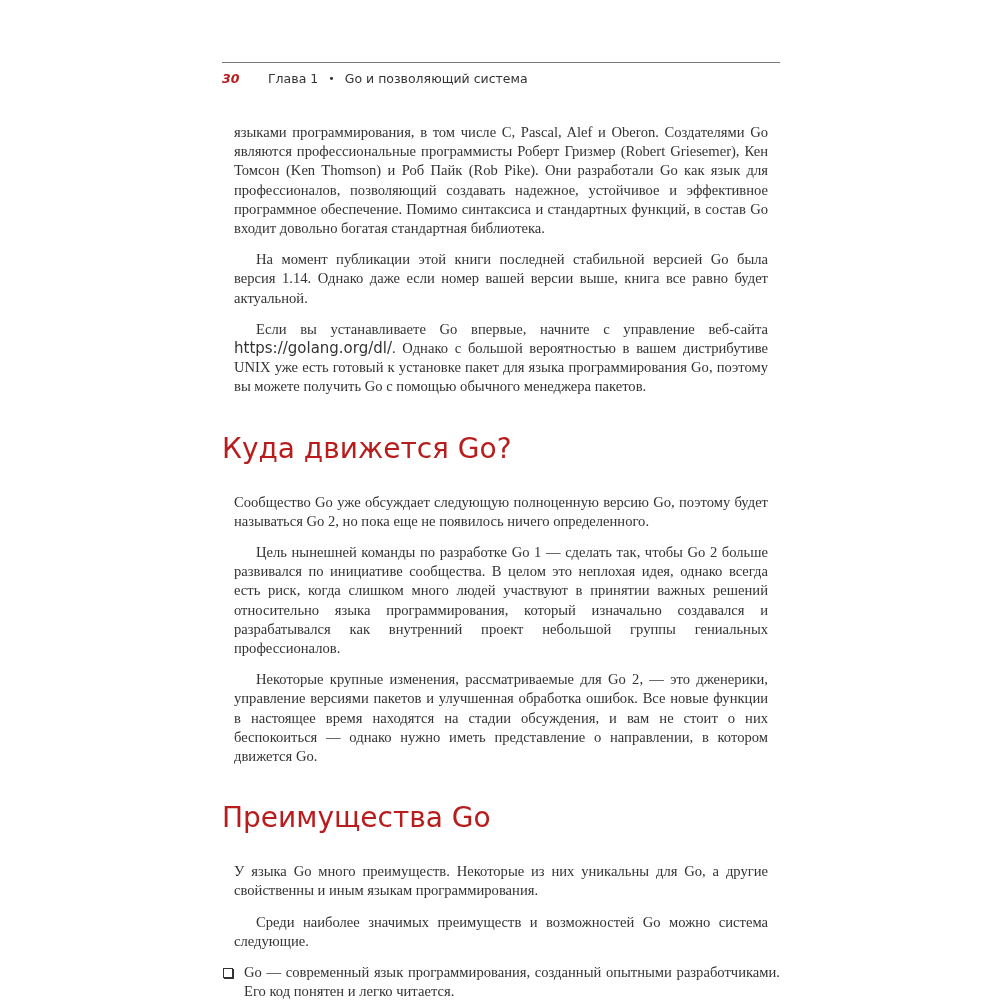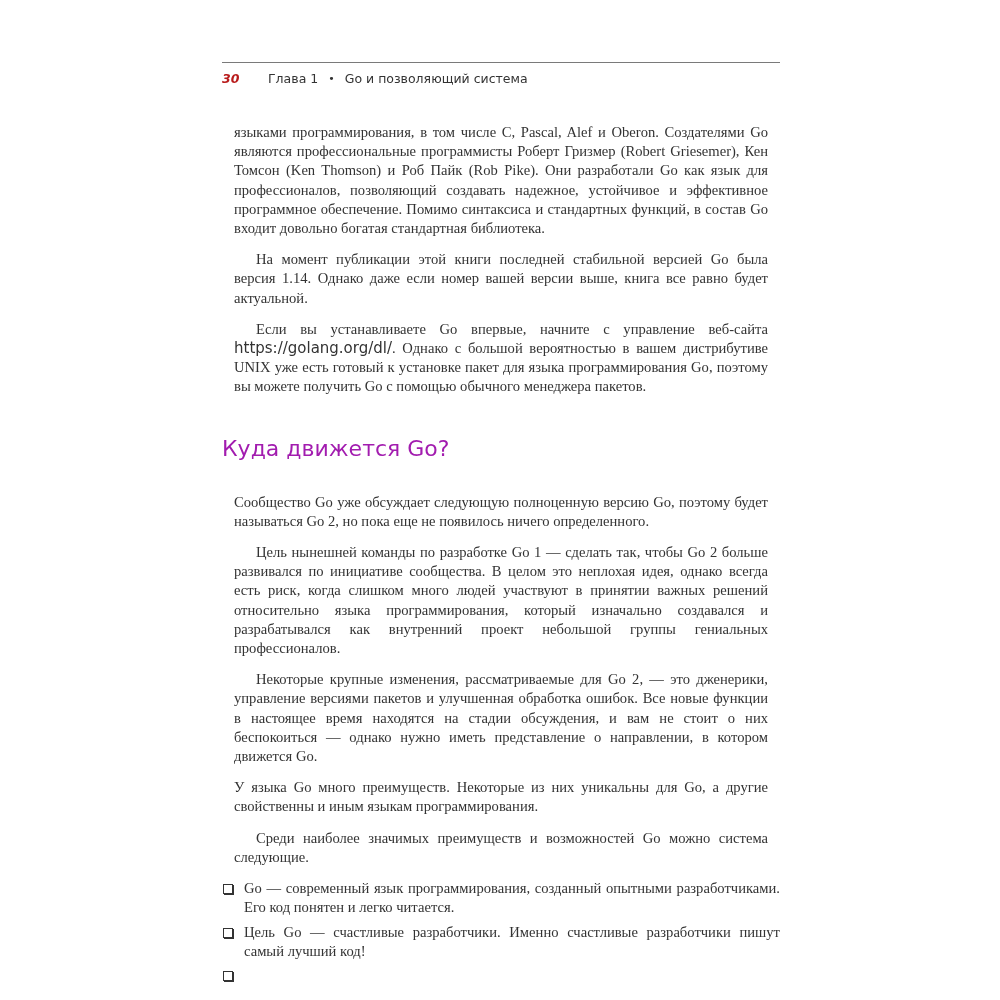--- a/index.html
+++ b/index.html
@@ -27,22 +27,22 @@
       text-align: justify;
       color: #333;
     }
     .body-text p { margin: 12px; }
     .indent { text-indent: 22px; }
     .first { margin-top: 36px !important; }
     .url { font-family: "DejaVu Sans", sans-serif; font-size: 15px; }
     h2 {
       font-family: "DejaVu Sans", sans-serif;
       font-weight: normal;
-      font-size: 22px;
-      color: #a21caf;
+      font-size: 28px;
+      color: #b91c1c;
       margin: 0;
       padding: 27px 0 19px 0;
       line-height: 26px;
     }
     .bullets { list-style: none; margin: 6px 0 0 0; padding: 0; }
     .bullets li { position: relative; padding-left: 22px; margin-bottom: 5px; }
     .box {
       position: absolute; left: 1px; top: 5px; width: 8px; height: 8px;
       border: 1.4px solid #333; box-shadow: 1px 1px 0 #333;
     }
@@ -61,20 +61,21 @@
   <div class="body-text">
     <p class="first">языками программирования, в том числе C, Pascal, Alef и Oberon. Создателями Go являются профессиональные программисты Роберт Гризмер (Robert Griesemer), Кен Томсон (Ken Thomson) и Роб Пайк (Rob Pike). Они разработали Go как язык для профессионалов, позволяющий создавать надежное, устойчивое и эффективное программное обеспечение. Помимо синтаксиса и стандартных функций, в состав Go входит довольно богатая стандартная библиотека.</p>
     <p class="indent">На момент публикации этой книги последней стабильной версией Go была версия 1.14. Однако даже если номер вашей версии выше, книга все равно будет актуальной.</p>
     <p class="indent"><span>Если вы устанавливаете Go впервые, начните с управление веб-сайта </span><span class="url">https://golang.org/dl/</span><span>. Однако с большой вероятностью в вашем дистрибутиве UNIX уже есть готовый к установке пакет для языка программирования Go, поэтому вы можете получить Go с помощью обычного менеджера пакетов.</span></p>
 
     <h2>Куда движется Go?</h2>
     <p>Сообщество Go уже обсуждает следующую полноценную версию Go, поэтому будет называться Go 2, но пока еще не появилось ничего определенного.</p>
     <p class="indent">Цель нынешней команды по разработке Go 1 — сделать так, чтобы Go 2 больше развивался по инициативе сообщества. В целом это неплохая идея, однако всегда есть риск, когда слишком много людей участвуют в принятии важных решений относительно языка программирования, который изначально создавался и разрабатывался как внутренний проект небольшой группы гениальных профессионалов.</p>
     <p class="indent">Некоторые крупные изменения, рассматриваемые для Go 2, — это дженерики, управление версиями пакетов и улучшенная обработка ошибок. Все новые функции в настоящее время находятся на стадии обсуждения, и вам не стоит о них беспокоиться — однако нужно иметь представление о направлении, в котором движется Go.</p>
 
+    <h2>Преимущества Go</h2>
     <p>У языка Go много преимуществ. Некоторые из них уникальны для Go, а другие свойственны и иным языкам программирования.</p>
     <p class="indent">Среди наиболее значимых преимуществ и возможностей Go можно система следующие.</p>
 
     <ul class="bullets">
       <li><span class="box"></span><span>Go — современный язык программирования, созданный опытными разработчиками. Его код понятен и легко читается.</span></li>
       <li><span class="box"></span><span>Цель Go — счастливые разработчики. Именно счастливые разработчики пишут самый лучший код!</span></li>
       <li><span class="box"></span></li>
     </ul>
   </div>
 </div>

